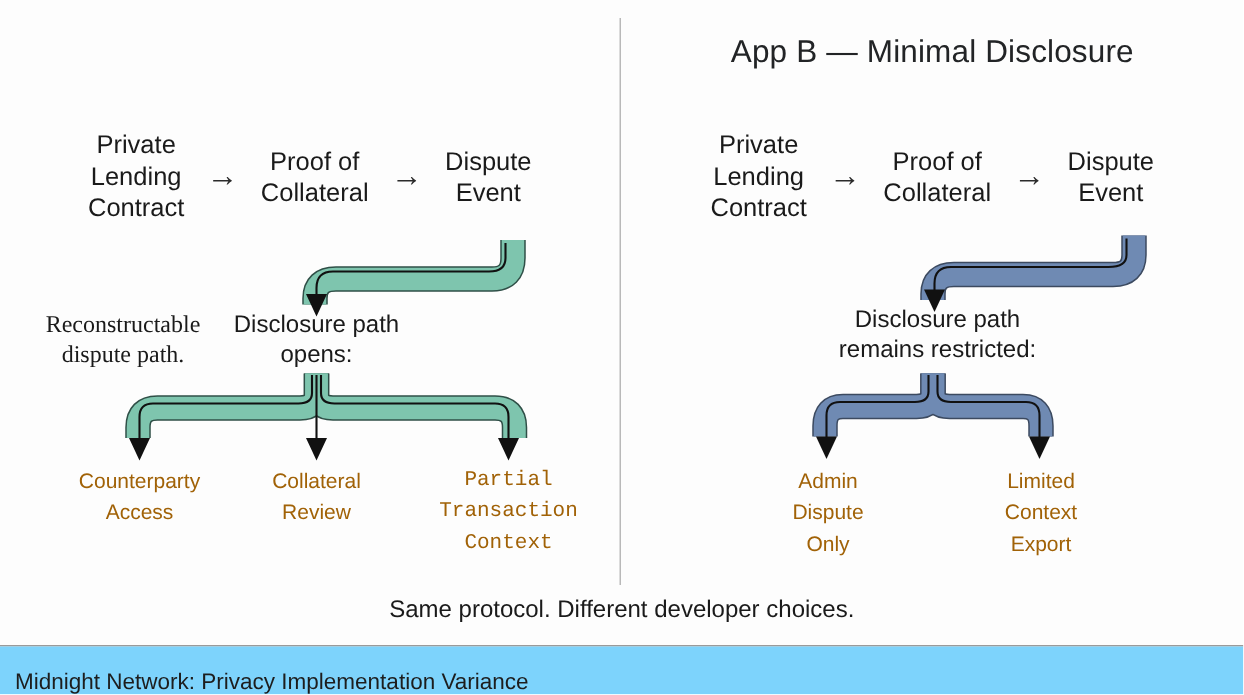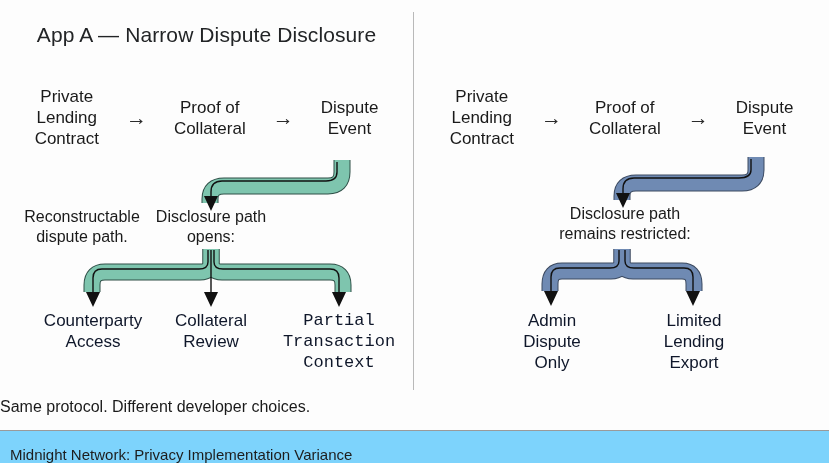--- a/index.html
+++ b/index.html
@@ -62,21 +62,21 @@
 
   
   .flow-row {
     position: absolute;
     top: 86px;
     left: 0;
     width: 100%;
     display: flex;
     align-items: center;
     justify-content: center;
-    gap: 16px;
+    gap: 4px;
   }
   .flow-node {
     font-size: 17px;
     line-height: 21px;
     text-align: center;
     color: #1a1a1a;
     white-space: pre-line;
   }
   .flow-arrow {
     font-size: 21px;
@@ -90,44 +90,44 @@
     position: absolute;
     font-size: 16px;
     line-height: 20px;
     color: #1a1a1a;
     white-space: pre-line;
   }
 
   
   .leaf {
     position: absolute;
-    font-size: 17px;
+    font-size: 14px;
     line-height: 21px;
     text-align: center;
-    color: #0f172a;
+    color: #a16207;
     white-space: pre-line;
   }
 
   
   .arrow-layer {
     position: absolute;
     left: 0;
     top: 0;
     width: 100%;
     height: 392px;
     pointer-events: none;
   }
 
   
   .caption {
     position: absolute;
     left: 0;
     top: 398px;
     width: 829px;
-    text-align: left;
+    text-align: center;
     font-size: 16px;
     color: #1a1a1a;
   }
   .footer-bar {
     position: absolute;
     left: 0;
     top: 431px;
     width: 829px;
     height: 32px;
     background: #7dd3fc;
@@ -142,21 +142,20 @@
 </style>
 </head>
 <body>
 
 <div id="screen">
 
   <div class="v-divider"></div>
 
   <div class="panel left">
 
-    <div class="panel-title">App A — Narrow Dispute Disclosure</div>
 
     <svg class="arrow-layer" viewBox="0 0 413 392">
 
       <g>
         <path d="M 342 160 L 342 172 Q 342 186 328 186 L 224 186 Q 210 186 210 199 L 210 203" fill="none" stroke="#2f4f47" stroke-width="17" stroke-linecap="butt"></path>
         <path d="M 342 160 L 342 172 Q 342 186 328 186 L 224 186 Q 210 186 210 199 L 210 203" fill="none" stroke="#7ec5ae" stroke-width="15" stroke-linecap="butt"></path>
         <path d="M 337 162 L 337 172 Q 337 181 326 181 L 222 181 Q 211 181 211 192 L 211 200" fill="none" stroke="#111111" stroke-width="1.4"></path>
         <polygon points="204,196 218,196 211,211" fill="#111111"></polygon>
       </g>
 
@@ -182,39 +181,40 @@
 Lending
 Contract</div>
       <div class="flow-arrow">→</div>
       <div class="flow-node">Proof of
 Collateral</div>
       <div class="flow-arrow">→</div>
       <div class="flow-node">Dispute
 Event</div>
     </div>
 
-    <div class="mid-text" style="left:14px; top:207px; width:136px; text-align:center;">Reconstructable
+    <div class="mid-text" style="left:14px; top:207px; width:136px; text-align:center;font-family:Liberation Serif, serif;">Reconstructable
 dispute path.</div>
 
     <div class="mid-text" style="left:148px; top:207px; width:126px; text-align:center;">Disclosure path
 opens:</div>
 
     <div class="leaf" style="left:18px; top:310px; width:150px;">Counterparty
 Access</div>
 
     <div class="leaf" style="left:145px; top:310px; width:132px;">Collateral
 Review</div>
 
     <div class="leaf" style="left:270px; top:310px; width:138px;font-family:Liberation Mono, monospace;">Partial
 Transaction
 Context</div>
   </div>
 
   <div class="panel right">
 
+    <div class="panel-title">App B — Minimal Disclosure</div>
 
     <svg class="arrow-layer" viewBox="0 0 415 392">
 
       <g>
         <path d="M 342 157 L 342 170 Q 342 183 328 183 L 222 183 Q 208 183 208 196 L 208 200" fill="none" stroke="#3c4a60" stroke-width="17"></path>
         <path d="M 342 157 L 342 170 Q 342 183 328 183 L 222 183 Q 208 183 208 196 L 208 200" fill="none" stroke="#6f8ab3" stroke-width="15"></path>
         <path d="M 337 159 L 337 170 Q 337 178 325 178 L 220 178 Q 209 178 209 189 L 209 197" fill="none" stroke="#111111" stroke-width="1.4"></path>
         <polygon points="202,193 216,193 209,208" fill="#111111"></polygon>
       </g>
 
@@ -246,21 +246,21 @@
 
     <div class="mid-text" style="left:128px; top:204px; width:166px; text-align:center;">Disclosure path
 remains restricted:</div>
 
 
     <div class="leaf" style="left:80px; top:310px; width:116px;">Admin
 Dispute
 Only</div>
 
     <div class="leaf" style="left:222px; top:310px; width:116px;">Limited
-Lending
+Context
 Export</div>
   </div>
 
   <div class="caption">Same protocol. Different developer choices.</div>
 
   <div class="h-rule"></div>
 
   <div class="footer-bar">
     <div class="footer-text">Midnight Network: Privacy Implementation Variance</div>
   </div>

